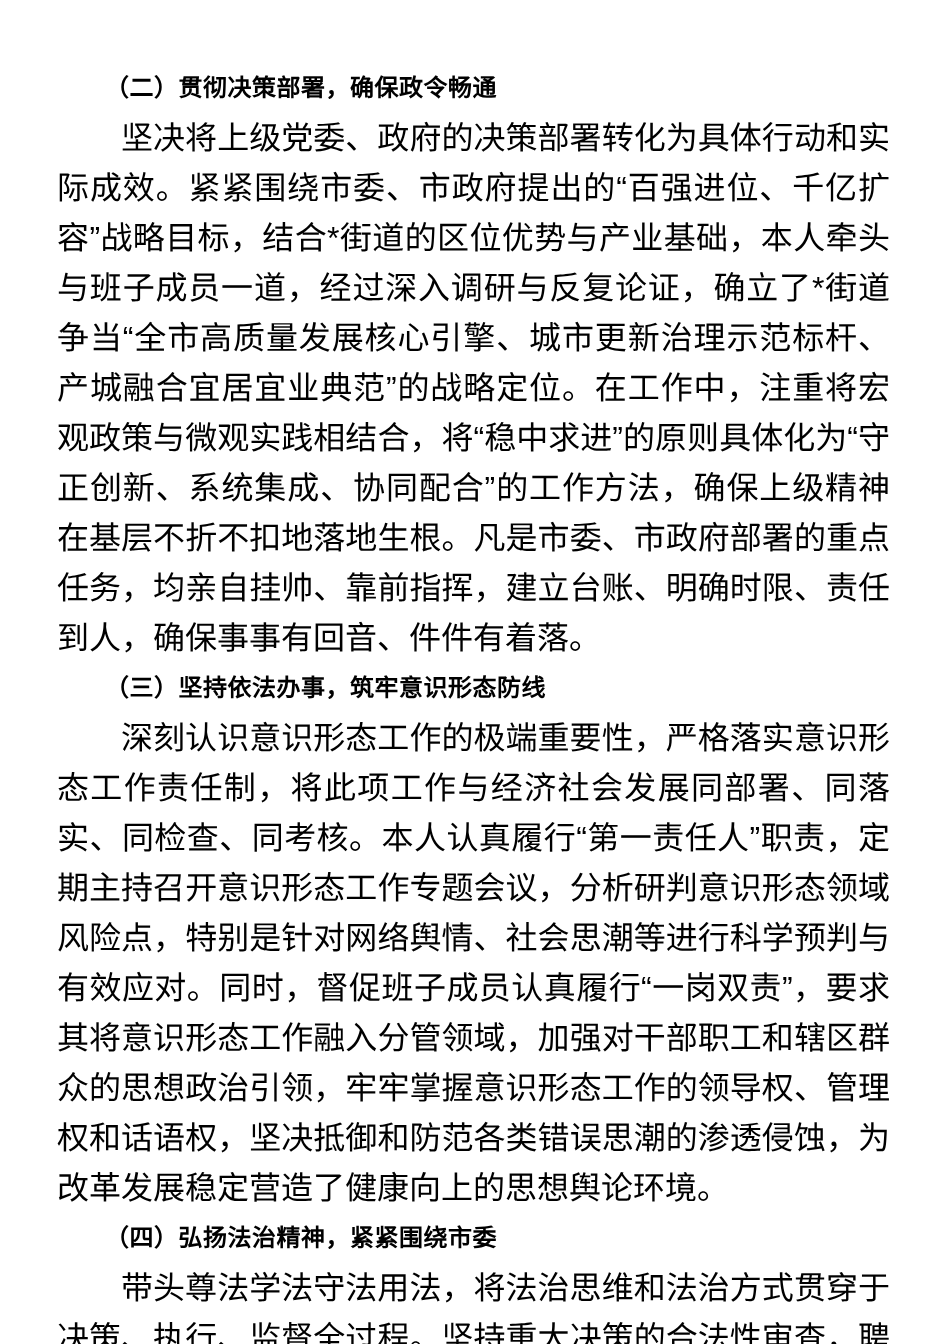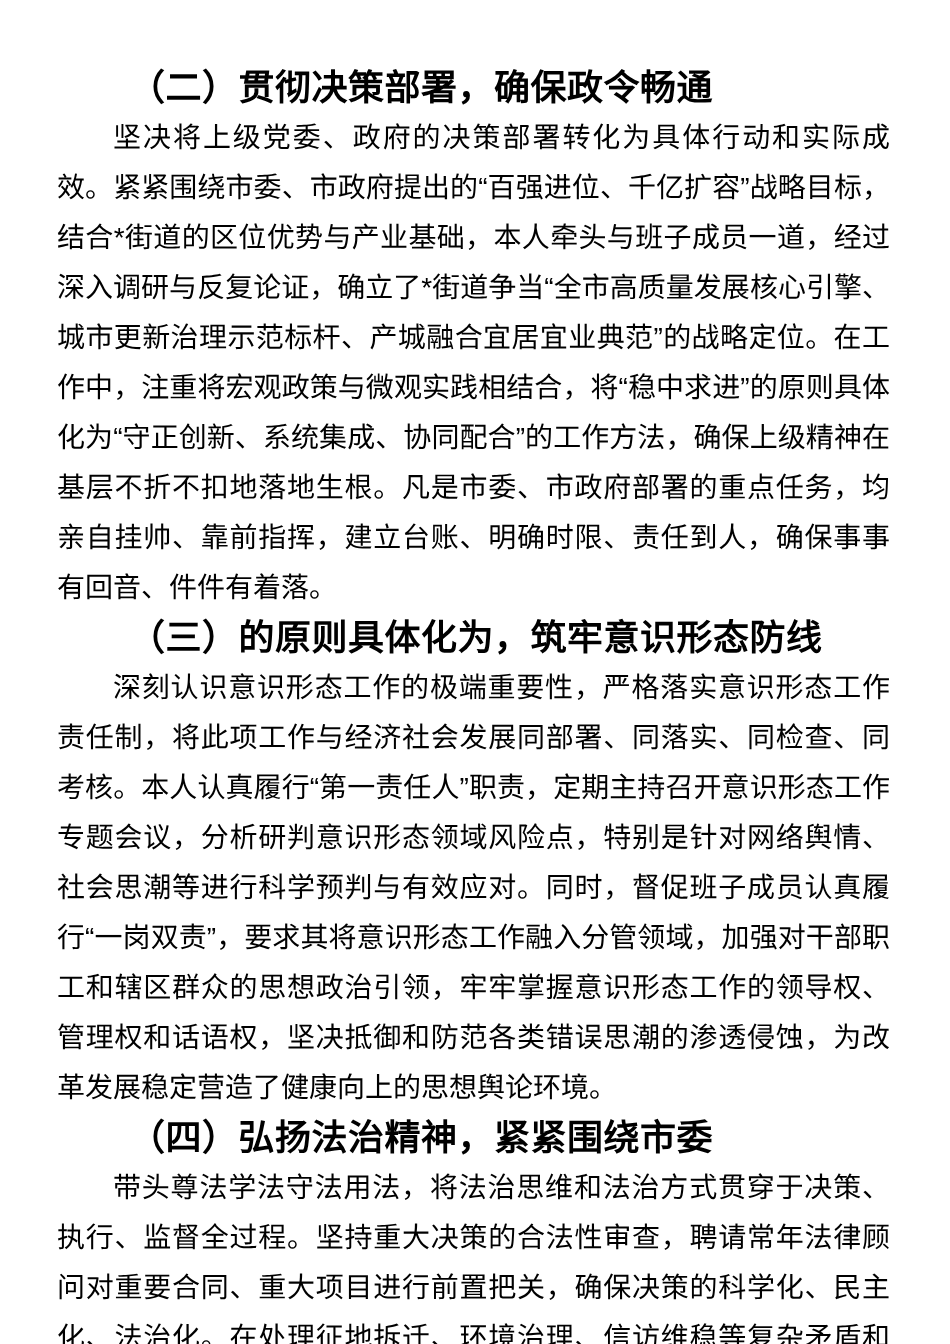--- a/index.html
+++ b/index.html
@@ -18,31 +18,31 @@
     padding: 63px 60px 0 57px;
     overflow: hidden;
     font-family: "Liberation Sans", sans-serif;
   }
   .doc-section {
     margin: 0;
     padding: 0;
   }
   .heading {
     margin: 0;
-    font-size: 36px;
+    font-size: 24px;
     font-weight: bold;
     line-height: 50px;
     text-indent: 2em;
     color: #000000;
     letter-spacing: 0.5px;
     white-space: nowrap;
   }
   .para {
     margin: 0;
-    font-size: 28px;
+    font-size: 32px;
     font-weight: normal;
     line-height: 50px;
     text-align: justify;
     text-justify: inter-ideograph;
     text-indent: 2em;
     color: #000000;
     word-break: break-all;
     overflow-wrap: break-word;
   }
 </style>
@@ -50,21 +50,21 @@
 <body>
 
 <div class="page">
 
   <section class="doc-section">
     <h2 class="heading">（二）贯彻决策部署，确保政令畅通</h2>
     <p class="para">坚决将上级党委、政府的决策部署转化为具体行动和实际成效。紧紧围绕市委、市政府提出的“百强进位、千亿扩容”战略目标，结合*街道的区位优势与产业基础，本人牵头与班子成员一道，经过深入调研与反复论证，确立了*街道争当“全市高质量发展核心引擎、城市更新治理示范标杆、产城融合宜居宜业典范”的战略定位。在工作中，注重将宏观政策与微观实践相结合，将“稳中求进”的原则具体化为“守正创新、系统集成、协同配合”的工作方法，确保上级精神在基层不折不扣地落地生根。凡是市委、市政府部署的重点任务，均亲自挂帅、靠前指挥，建立台账、明确时限、责任到人，确保事事有回音、件件有着落。</p>
   </section>
 
   <section class="doc-section">
-    <h2 class="heading">（三）的原则具体化为，筑牢意识形态防线</h2>
+    <h2 class="heading">（三）坚持依法办事，筑牢意识形态防线</h2>
     <p class="para">深刻认识意识形态工作的极端重要性，严格落实意识形态工作责任制，将此项工作与经济社会发展同部署、同落实、同检查、同考核。本人认真履行“第一责任人”职责，定期主持召开意识形态工作专题会议，分析研判意识形态领域风险点，特别是针对网络舆情、社会思潮等进行科学预判与有效应对。同时，督促班子成员认真履行“一岗双责”，要求其将意识形态工作融入分管领域，加强对干部职工和辖区群众的思想政治引领，牢牢掌握意识形态工作的领导权、管理权和话语权，坚决抵御和防范各类错误思潮的渗透侵蚀，为改革发展稳定营造了健康向上的思想舆论环境。</p>
   </section>
 
   <section class="doc-section">
     <h2 class="heading">（四）弘扬法治精神，紧紧围绕市委</h2>
     <p class="para">带头尊法学法守法用法，将法治思维和法治方式贯穿于决策、执行、监督全过程。坚持重大决策的合法性审查，聘请常年法律顾问对重要合同、重大项目进行前置把关，确保决策的科学化、民主化、法治化。在处理征地拆迁、环境治理、信访维稳等复杂矛盾和问题时，坚持依法办事，引导</p>
   </section>
 
 </div>
 

